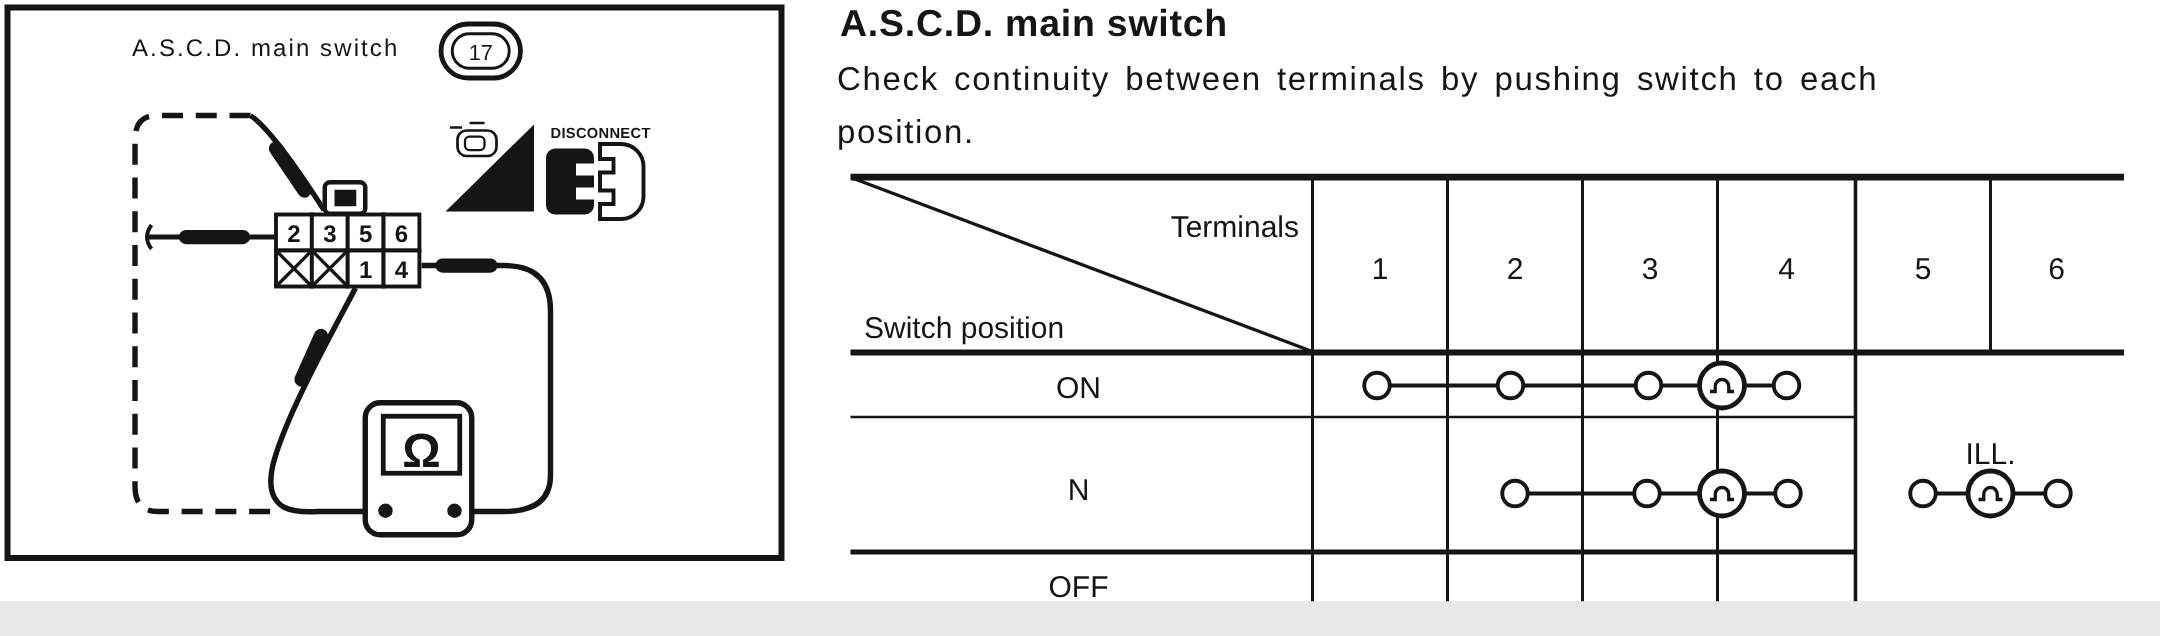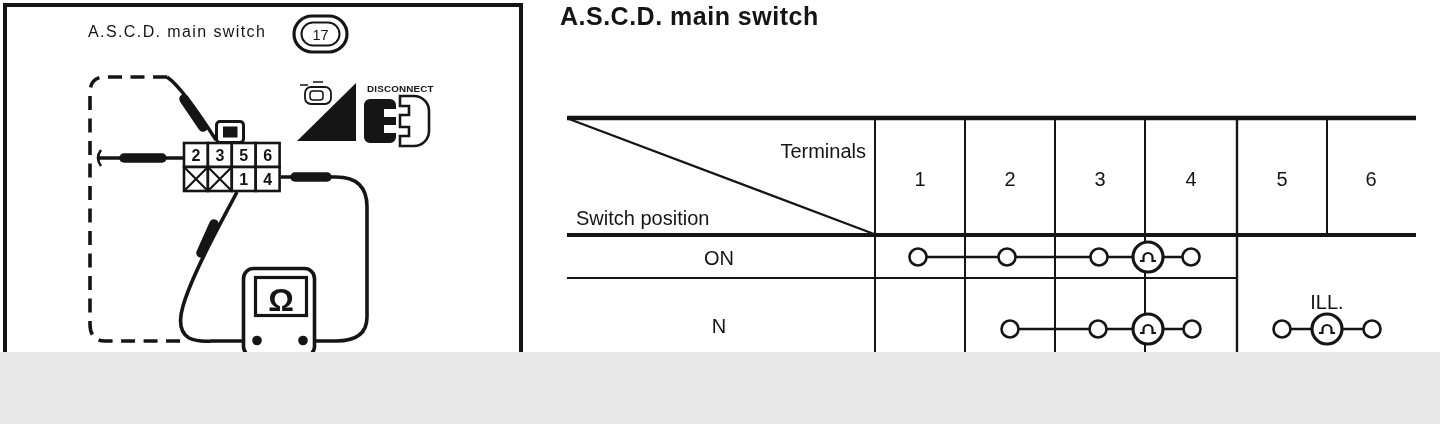--- a/index.html
+++ b/index.html
@@ -1,17 +1,17 @@
 <!DOCTYPE html>
 <html><head>
 <meta charset="utf-8">
 <style>
   html,body{margin:0;padding:0;background:#e8e8e8;}
   .stage{
-    position:relative;width:1440px;height:352px;background:#ffffff;
+    position:relative;width:1440px;height:401px;background:#ffffff;
     font-family:"Liberation Sans", sans-serif;color:#151515;overflow:hidden;
   }
   .stage svg{position:absolute;display:block;}
   svg text{fill:#151515;font-family:"Liberation Sans", sans-serif;}
   .heading{
     position:absolute;left:560px;top:2px;
     font-size:25px;font-weight:bold;letter-spacing:0.5px;
     white-space:nowrap;
   }
   .instruction{
@@ -104,20 +104,21 @@
     <g>
       <rect x="243.5" y="268.5" width="71" height="88" rx="10" fill="#ffffff" stroke="#151515" stroke-width="3.6"></rect>
       <rect x="255.5" y="277.5" width="51" height="38" fill="#ffffff" stroke="#151515" stroke-width="3.2"></rect>
       <text x="281" y="311" font-size="32" font-weight="bold" text-anchor="middle">Ω</text>
       <circle cx="257" cy="340.5" r="4.8" fill="#151515"></circle>
       <circle cx="303" cy="340.5" r="4.8" fill="#151515"></circle>
     </g>
   </svg>
 
   <div class="heading">A.S.C.D. main switch</div>
+  <div class="instruction">Check continuity between terminals by pushing switch to each position.</div>
 
   <svg style="left:552px;top:108px" width="888" height="316" viewBox="552 108 888 316">
 
     <g stroke="#151515" fill="none">
       <path d="M 567,118 H 1416" stroke-width="4.5"></path>
       <path d="M 567,235 H 1416" stroke-width="4"></path>
       <path d="M 567,278 H 1237" stroke-width="1.8"></path>
       <path d="M 567,368 H 1237" stroke-width="3.2"></path>
       <path d="M 567,417 H 1415" stroke-width="4.5"></path>
 

